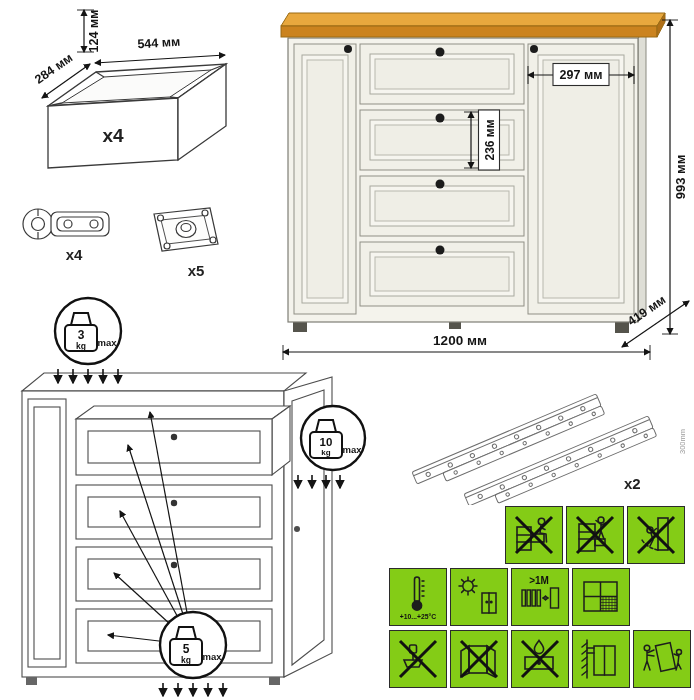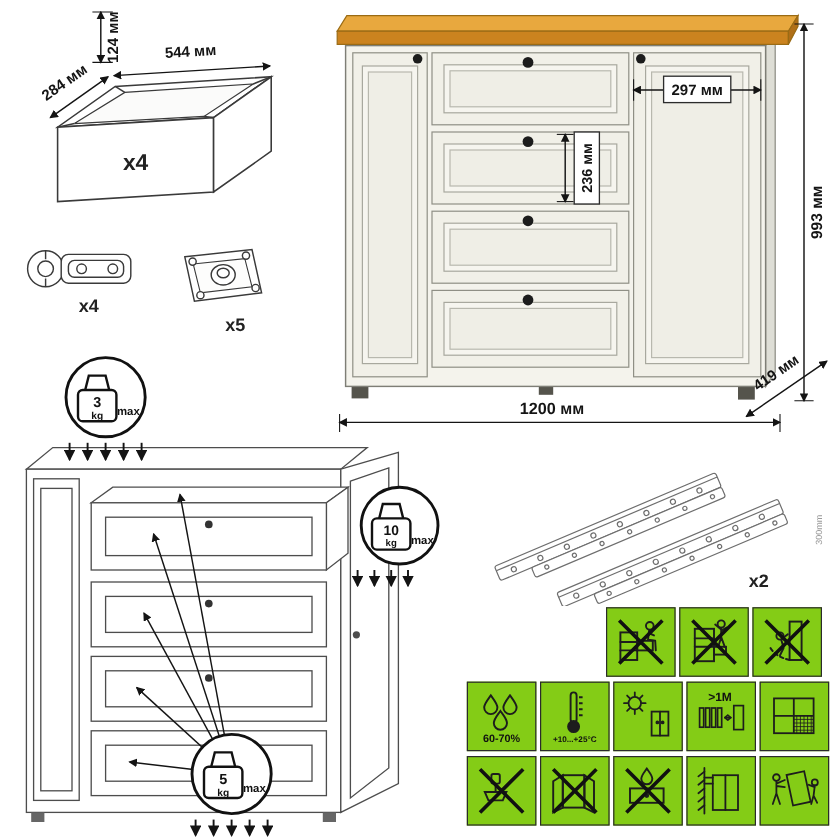--- a/index.html
+++ b/index.html
@@ -332,30 +332,20 @@
         </g>
         <path d="M6,6 L42,42 M42,6 L6,42" stroke="#111111" stroke-width="3" fill="none"></path>
       </svg>
     </div>
   </div>
 
   <div class="icon-row" style="left:389px;top:568px">
     <div class="icon-cell">
       <svg width="48" height="48" viewBox="0 0 48 48">
         <g stroke="#1d1d1d" fill="none" stroke-width="1.6">
-          <path transform="translate(15,13)" d="M0,-6.5 C2.6,-2.8 5.5,0.4 5.5,3.6 A5.5,5.5 0 1 1 -5.5,3.6 C-5.5,0.4 -2.6,-2.8 0,-6.5 Z"></path>
-          <path transform="translate(31,13)" d="M0,-6.5 C2.6,-2.8 5.5,0.4 5.5,3.6 A5.5,5.5 0 1 1 -5.5,3.6 C-5.5,0.4 -2.6,-2.8 0,-6.5 Z"></path>
-          <path transform="translate(23,26)" d="M0,-6.5 C2.6,-2.8 5.5,0.4 5.5,3.6 A5.5,5.5 0 1 1 -5.5,3.6 C-5.5,0.4 -2.6,-2.8 0,-6.5 Z"></path>
-        </g>
-        <text x="24" y="45" text-anchor="middle" font-size="9" font-weight="700" fill="#111">60-70%</text>
-      </svg>
-    </div>
-    <div class="icon-cell">
-      <svg width="48" height="48" viewBox="0 0 48 48">
-        <g stroke="#1d1d1d" fill="none" stroke-width="1.6">
           <rect x="20.5" y="4" width="5" height="25" rx="2.5"></rect>
           <circle cx="23" cy="32.5" r="4.6" fill="#1d1d1d"></circle>
           <line x1="27.5" y1="8" x2="30.5" y2="8"></line>
             <line x1="27.5" y1="13" x2="30.5" y2="13"></line>
           <line x1="27.5" y1="18" x2="30.5" y2="18"></line>
             <line x1="27.5" y1="23" x2="30.5" y2="23"></line>
         </g>
         <text x="24" y="45.5" text-anchor="middle" font-size="6.8" font-weight="700" fill="#111">+10...+25°C</text>
       </svg>
     </div>

